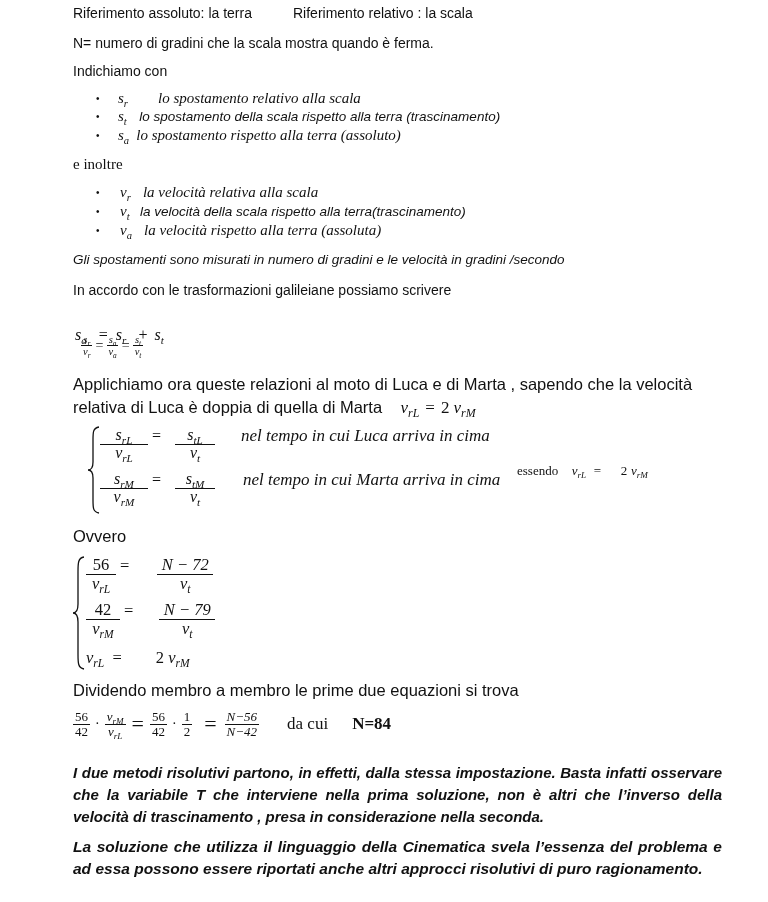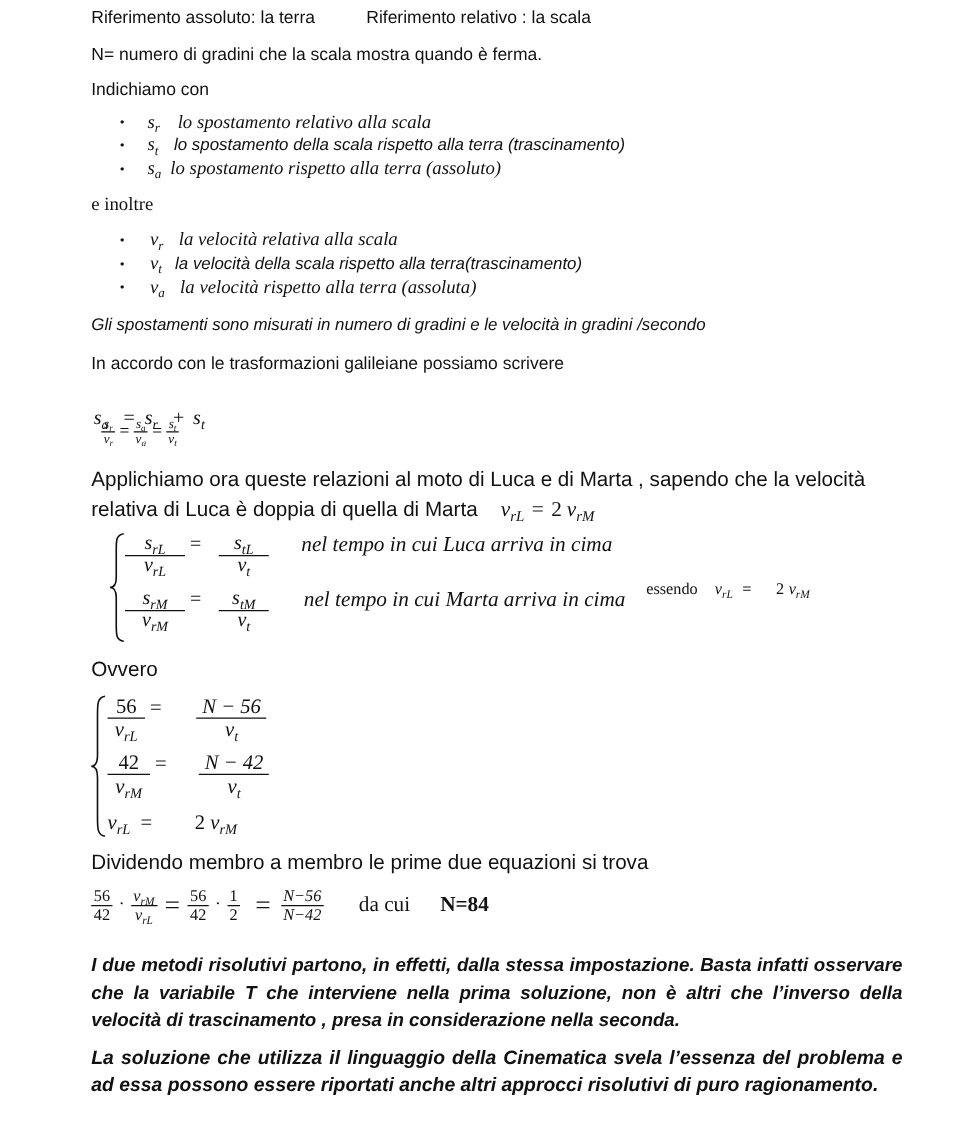--- a/index.html
+++ b/index.html
@@ -23,21 +23,21 @@
 
 <div class="abs sans" style="left:73px;top:5px;">Riferimento assoluto: la terra</div>
 <div class="abs sans" style="left:293px;top:5px;">Riferimento relativo : la scala</div>
 <div class="abs sans" style="left:73px;top:35px;">N= numero di gradini che la scala  mostra quando è ferma.</div>
 <div class="abs sans" style="left:73px;top:63px;">Indichiamo con</div>
 
 <div>
   <span class="bullet abs" style="left:96px;top:93px;">•</span>
   <div class="abs" style="left:118px;top:89px;font-size:15px;">
     <span class="mi"><span>s</span><sub>r</sub></span>
-    <span class="mi" style="margin-left:10px;">lo  spostamento  relativo alla scala</span>
+    <span class="mi" style="margin-left:26px;">lo  spostamento  relativo alla scala</span>
   </div>
   <span class="bullet abs" style="left:96px;top:111px;">•</span>
   <div class="abs" style="left:118px;top:107px;">
     <span class="mi" style="font-size:15px;"><span>s</span><sub>t</sub></span>
     <span class="it" style="font-size:13.5px;margin-left:8px;">lo spostamento della scala rispetto alla terra (trascinamento)</span>
   </div>
   <span class="bullet abs" style="left:96px;top:130px;">•</span>
   <div class="abs" style="left:118px;top:126px;font-size:15px;">
     <span class="mi"><span>s</span><sub>a</sub></span>
     <span class="mi" style="margin-left:3px;">lo spostamento rispetto alla terra  (assoluto)</span>
@@ -143,32 +143,32 @@
   <svg class="abs" style="left:72px;top:556px;" width="14" height="114" viewBox="0 0 14 114">
     <path d="M12 1 C6 2 6 7 6 16 L6 48 C6 54 4 57 1 57 C4 57 6 60 6 66 L6 98 C6 107 6 112 12 113" fill="none" stroke="#111" stroke-width="1.3"></path>
   </svg>
   <div class="abs mi" style="left:86px;top:556px;font-size:16.5px;display:flex;align-items:center;">
     <span class="frac" style="width:30px;">
         <span class="num" style="align-self:stretch;text-align:center;font-style:normal;">56</span>
         <span class="den"><span>v</span><sub>rL</sub></span>
       </span>
     <span style="font-style:normal;margin:0 28px 16px 4px;">=</span>
     <span class="frac" style="width:56px;">
-        <span class="num" style="align-self:stretch;text-align:center;">N − 56</span>
+        <span class="num" style="align-self:stretch;text-align:center;">N − 72</span>
         <span class="den"><span>v</span><sub>t</sub></span>
       </span>
   </div>
   <div class="abs mi" style="left:86px;top:601px;font-size:16.5px;display:flex;align-items:center;">
     <span class="frac" style="width:34px;">
         <span class="num" style="align-self:stretch;text-align:center;font-style:normal;">42</span>
         <span class="den"><span>v</span><sub>rM</sub></span>
       </span>
     <span style="font-style:normal;margin:0 26px 16px 4px;">=</span>
     <span class="frac" style="width:56px;">
-        <span class="num" style="align-self:stretch;text-align:center;">N − 42</span>
+        <span class="num" style="align-self:stretch;text-align:center;">N − 79</span>
         <span class="den"><span>v</span><sub>t</sub></span>
       </span>
   </div>
   <div class="abs mi" style="left:86px;top:648px;font-size:16.5px;">
     <span>v</span><sub>rL</sub>
     <span style="font-style:normal;margin:0 30px 0 4px;">=</span>
     <span style="font-style:normal;">2</span>
     <span>v</span><sub>rM</sub>
   </div>
 </div>

